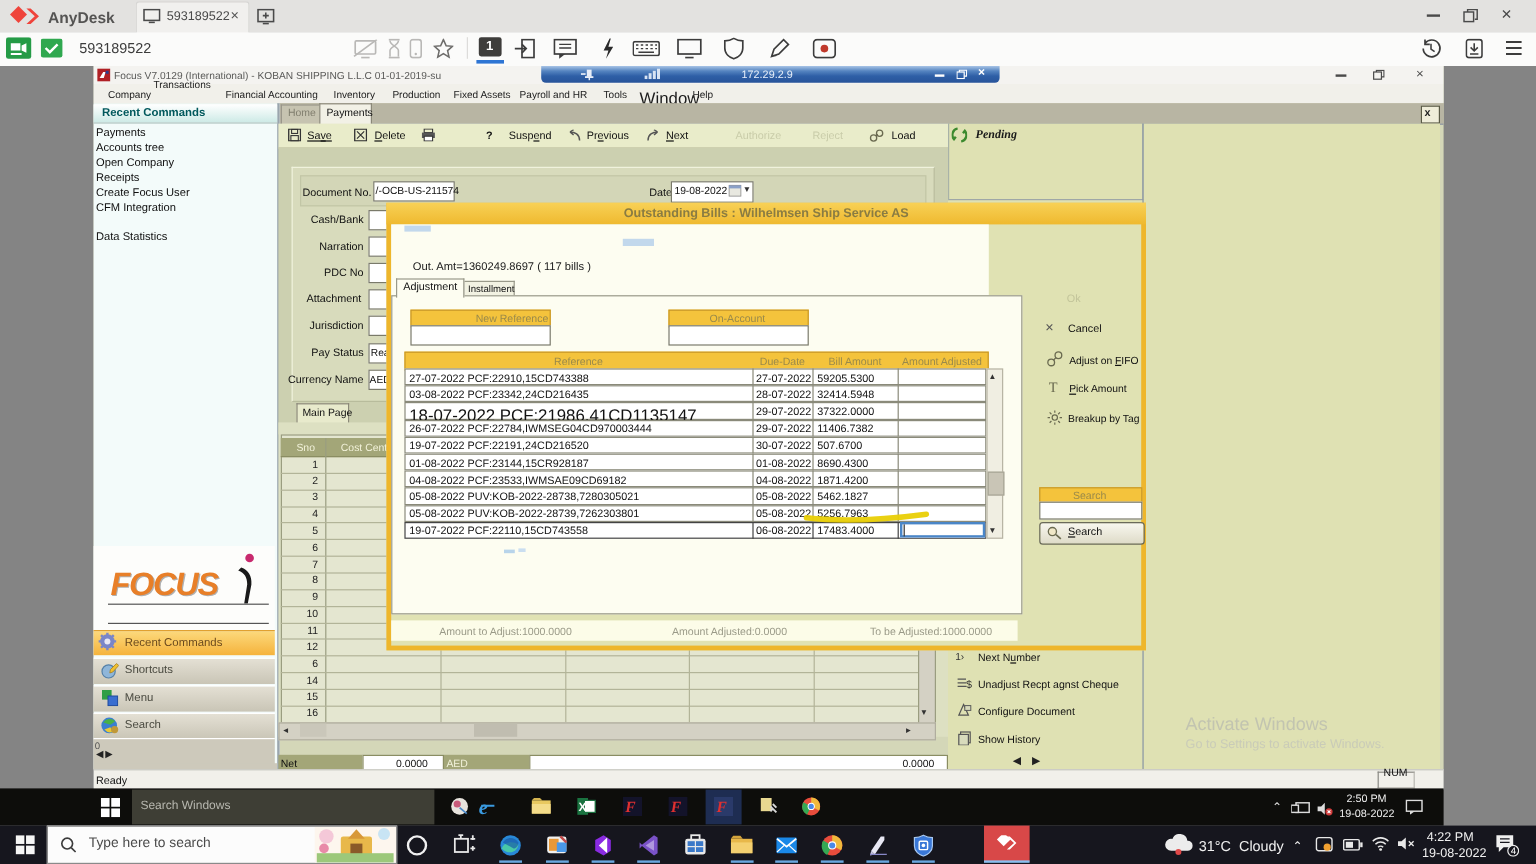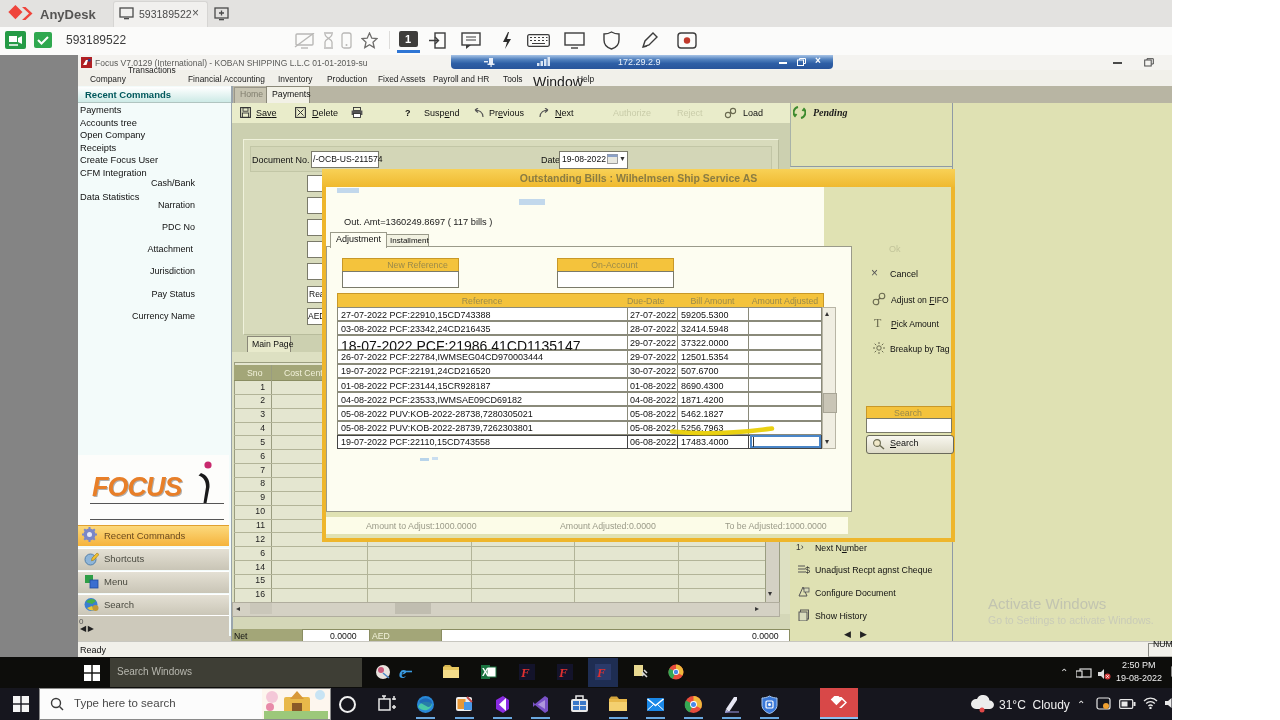--- a/index.html
+++ b/index.html
@@ -1,16 +1,16 @@
 <!DOCTYPE html>
 <html><head>
 <meta charset="utf-8">
 <style>
 html,body{margin:0;padding:0;}
-#root{position:relative;width:1172px;height:720px;overflow:hidden;background:#848484;font-family:"Liberation Sans",sans-serif;}
+#root{position:relative;width:1280px;height:720px;overflow:hidden;background:#848484;font-family:"Liberation Sans",sans-serif;}
 .a{position:absolute;}
 .tx{white-space:nowrap;}
 </style>
 </head>
 <body>
 <div id="root">
 
 <div class="a" style="left:0;top:0;width:1280px;height:27px;background:#e3e2e0;border-bottom:1px solid #cfcecc;"></div>
 <div class="a" style="left:8px;top:5px;width:34px;height:17px;">
 <svg width="34" height="17" viewBox="0 0 34 17">
@@ -406,28 +406,28 @@
       <div class="a" style="left:326px;top:187px;width:498px;height:59px;background:#fdfdf1;"></div>
       <div class="a" style="left:337px;top:188px;width:22px;height:5px;background:#c2d8ec;"></div>
       <div class="a" style="left:519px;top:199px;width:26px;height:6px;background:#c2d8ec;"></div>
       <div class="a tx" style="left:344px;top:217px;font-size:9.3px;color:#1a1a1a;">Out. Amt=1360249.8697 ( 117 bills )</div>
       <div class="a" style="left:330px;top:232px;width:55px;height:15px;background:#fdfdf1;border:1px solid #9a9a8a;border-bottom:none;z-index:3;"></div>
       <div class="a tx" style="left:336px;top:234px;font-size:9px;color:#111;z-index:3;">Adjustment</div>
       <div class="a" style="left:386px;top:234px;width:41px;height:12px;background:#f2f2e2;border:1px solid #9a9a8a;border-bottom:none;"></div>
       <div class="a tx" style="left:390px;top:236px;font-size:8px;color:#111;">Installment</div>
       <div class="a" style="left:326px;top:246px;width:526px;height:266px;background:#fdfdf1;border:1px solid #9a9a8a;box-sizing:border-box;"></div>
       <div class="a" style="left:342px;top:258px;width:115px;height:13px;background:#f4c33c;border:1px solid #c89828;"></div>
-      <div class="a tx" style="left:342px;top:260px;width:115px;text-align:center;font-size:8.8px;color:#9a8a4a;margin-left:18px;">New Reference</div>
+      <div class="a tx" style="left:342px;top:260px;width:115px;text-align:right;font-size:8.8px;color:#9a8a4a;">New Reference</div>
       <div class="a" style="left:342px;top:271px;width:115px;height:15px;background:#fff;border:1px solid #7a7a6a;"></div>
       <div class="a" style="left:557px;top:258px;width:115px;height:13px;background:#f4c33c;border:1px solid #c89828;"></div>
       <div class="a tx" style="left:557px;top:260px;width:115px;text-align:center;font-size:8.8px;color:#9a8a4a;">On-Account</div>
       <div class="a" style="left:557px;top:271px;width:115px;height:15px;background:#fff;border:1px solid #7a7a6a;"></div>
       <div class="a" style="left:337px;top:293px;width:485px;height:14px;background:#f4c33c;border:1px solid #c89828;"></div>
       <div class="a tx" style="left:337px;top:296px;width:290px;text-align:center;font-size:8.8px;color:#9a8a4a;">Reference</div>
-      <div class="a tx" style="left:627px;top:296px;width:50px;font-size:8.8px;color:#9a8a4a;">Due-Date</div>
+      <div class="a tx" style="left:627px;top:296px;width:50px;text-align:center;font-size:8.8px;color:#9a8a4a;">Due-Date</div>
       <div class="a tx" style="left:677px;top:296px;width:71px;text-align:center;font-size:8.8px;color:#9a8a4a;">Bill Amount</div>
       <div class="a tx" style="left:748px;top:296px;width:74px;text-align:center;font-size:8.8px;color:#9a8a4a;">Amount Adjusted</div>
       <div class="a" style="left:337px;top:307px;width:485px;height:14.2px;background:#fff;border:1px solid #8a8a7a;box-sizing:border-box;"></div>
       <div class="a" style="left:627px;top:307px;width:1px;height:14.2px;background:#8a8a7a;"></div>
       <div class="a" style="left:677px;top:307px;width:1px;height:14.2px;background:#8a8a7a;"></div>
       <div class="a" style="left:748px;top:307px;width:1px;height:14.2px;background:#8a8a7a;"></div>
       <div class="a tx" style="left:341px;top:309.5px;font-size:9px;color:#111;">27-07-2022 PCF:22910,15CD743388</div>
       <div class="a tx" style="left:630px;top:309.5px;font-size:9px;color:#111;">27-07-2022</div>
       <div class="a tx" style="left:681px;top:309.5px;font-size:9px;color:#111;">59205.5300</div>
       <div class="a" style="left:337px;top:321.2px;width:485px;height:14.2px;background:#fff;border:1px solid #8a8a7a;box-sizing:border-box;"></div>
@@ -443,21 +443,21 @@
       <div class="a" style="left:748px;top:335.4px;width:1px;height:14.2px;background:#8a8a7a;"></div>
       <div class="a tx" style="left:341px;top:337.9px;font-size:14px;color:#111;">18-07-2022 PCF:21986,41CD1135147</div>
       <div class="a tx" style="left:630px;top:337.9px;font-size:9px;color:#111;">29-07-2022</div>
       <div class="a tx" style="left:681px;top:337.9px;font-size:9px;color:#111;">37322.0000</div>
       <div class="a" style="left:337px;top:349.6px;width:485px;height:14.2px;background:#fff;border:1px solid #8a8a7a;box-sizing:border-box;"></div>
       <div class="a" style="left:627px;top:349.6px;width:1px;height:14.2px;background:#8a8a7a;"></div>
       <div class="a" style="left:677px;top:349.6px;width:1px;height:14.2px;background:#8a8a7a;"></div>
       <div class="a" style="left:748px;top:349.6px;width:1px;height:14.2px;background:#8a8a7a;"></div>
       <div class="a tx" style="left:341px;top:352.1px;font-size:9px;color:#111;">26-07-2022 PCF:22784,IWMSEG04CD970003444</div>
       <div class="a tx" style="left:630px;top:352.1px;font-size:9px;color:#111;">29-07-2022</div>
-      <div class="a tx" style="left:681px;top:352.1px;font-size:9px;color:#111;">12501.5354</div>
+      <div class="a tx" style="left:681px;top:352.1px;font-size:9px;color:#111;">11406.7382</div>
       <div class="a" style="left:337px;top:363.8px;width:485px;height:14.2px;background:#fff;border:1px solid #8a8a7a;box-sizing:border-box;"></div>
       <div class="a" style="left:627px;top:363.8px;width:1px;height:14.2px;background:#8a8a7a;"></div>
       <div class="a" style="left:677px;top:363.8px;width:1px;height:14.2px;background:#8a8a7a;"></div>
       <div class="a" style="left:748px;top:363.8px;width:1px;height:14.2px;background:#8a8a7a;"></div>
       <div class="a tx" style="left:341px;top:366.3px;font-size:9px;color:#111;">19-07-2022 PCF:22191,24CD216520</div>
       <div class="a tx" style="left:630px;top:366.3px;font-size:9px;color:#111;">30-07-2022</div>
       <div class="a tx" style="left:681px;top:366.3px;font-size:9px;color:#111;">507.6700</div>
       <div class="a" style="left:337px;top:378px;width:485px;height:14.2px;background:#fff;border:1px solid #8a8a7a;box-sizing:border-box;"></div>
       <div class="a" style="left:627px;top:378px;width:1px;height:14.2px;background:#8a8a7a;"></div>
       <div class="a" style="left:677px;top:378px;width:1px;height:14.2px;background:#8a8a7a;"></div>

